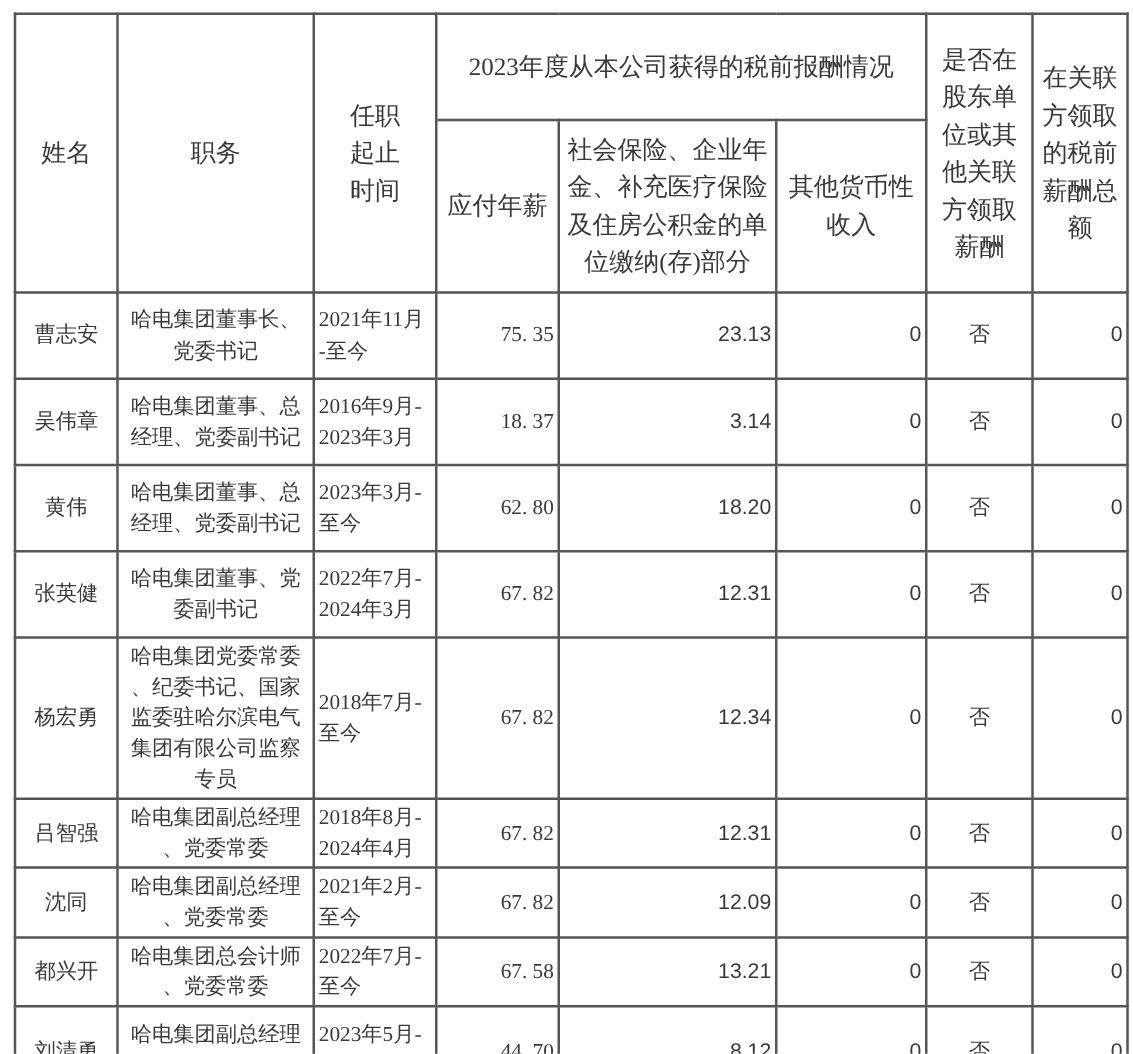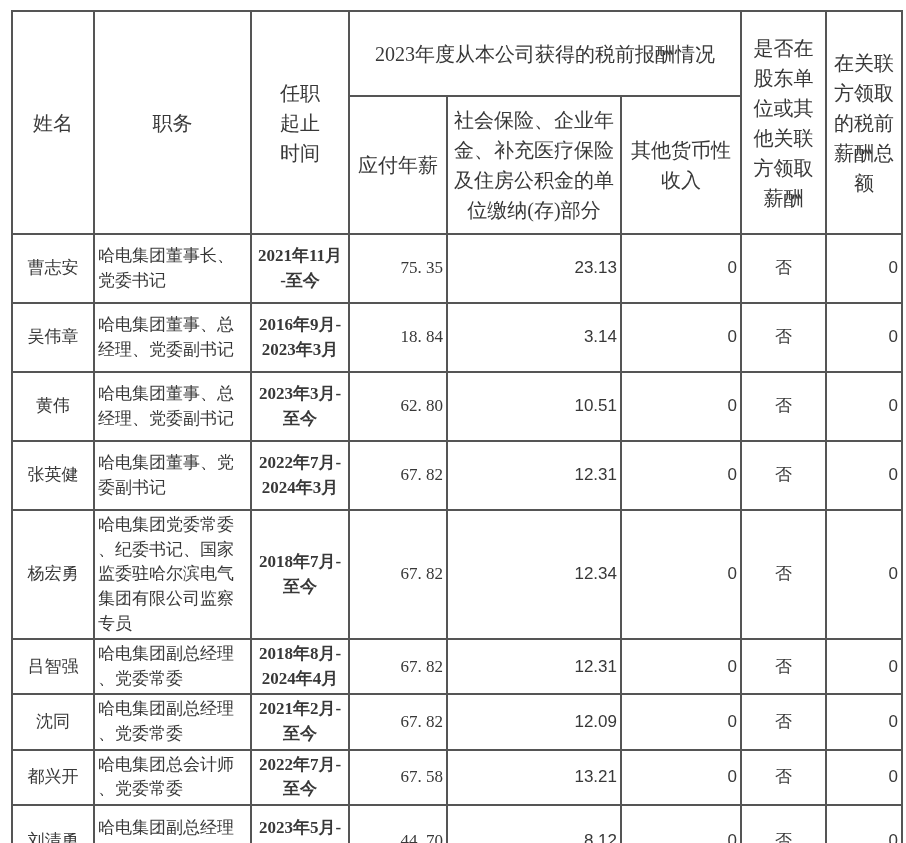--- a/index.html
+++ b/index.html
@@ -38,22 +38,22 @@
     white-space: normal;
     padding: 0 6px;
     margin-left: 48px;
   }
   table.comp td {
     font-size: 17px;
     line-height: 1.45;
     padding: 2px 3px;
   }
   td.c-name  { text-align: center; }
-  td.c-pos   { text-align: left; white-space: pre-line; padding: 2px 5px; }
-  td.c-term  { text-align: center; white-space: pre-line; padding-left: 3px; font-weight: bold; }
+  td.c-pos   { text-align: center; white-space: pre-line; padding: 2px 5px; }
+  td.c-term  { text-align: left; white-space: pre-line; padding-left: 3px; }
   td.c-salary { text-align: right; padding-right: 14px; margin-top: 34px; }
   td.c-social, td.c-other, td.c-reltotal {
     font-family: "Liberation Sans", "DejaVu Sans", sans-serif;
   }
   td.c-social   { text-align: right; padding-right: 3px; }
   td.c-other    { text-align: right; padding-right: 9px; }
   td.c-flag     { text-align: center; }
   td.c-reltotal { text-align: right; padding-right: 4px; }
   tr.hr1 { height: 85px; }
   tr.hr2 { height: 138px; }
@@ -120,34 +120,34 @@
       <td class="c-other">0</td>
       <td class="c-flag">否</td>
       <td class="c-reltotal">0</td>
     </tr>
     <tr class="h59">
       <td class="c-name">吴伟章</td>
       <td class="c-pos">哈电集团董事、总
 经理、党委副书记</td>
       <td class="c-term">2016年9月-
 2023年3月</td>
-      <td class="c-salary">18. 84</td>
+      <td class="c-salary">18. 37</td>
       <td class="c-social">3.14</td>
       <td class="c-other">0</td>
       <td class="c-flag">否</td>
       <td class="c-reltotal">0</td>
     </tr>
     <tr class="h59">
       <td class="c-name">黄伟</td>
       <td class="c-pos">哈电集团董事、总
 经理、党委副书记</td>
       <td class="c-term">2023年3月-
 至今</td>
       <td class="c-salary">62. 80</td>
-      <td class="c-social">10.51</td>
+      <td class="c-social">18.20</td>
       <td class="c-other">0</td>
       <td class="c-flag">否</td>
       <td class="c-reltotal">0</td>
     </tr>
     <tr class="h59">
       <td class="c-name">张英健</td>
       <td class="c-pos">哈电集团董事、党
 委副书记</td>
       <td class="c-term">2022年7月-
 2024年3月</td>

